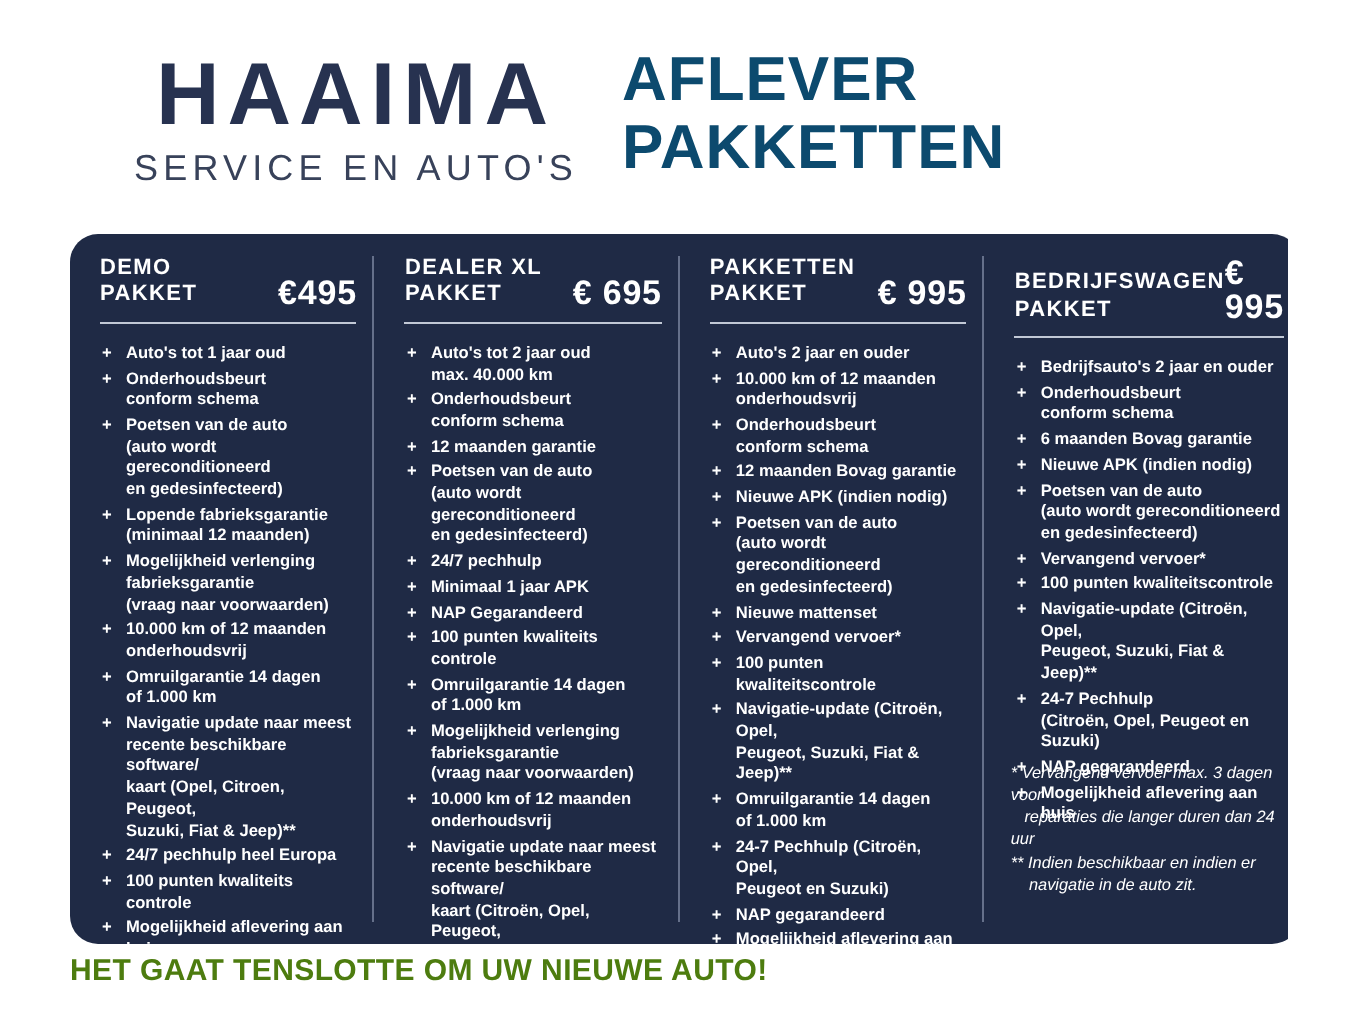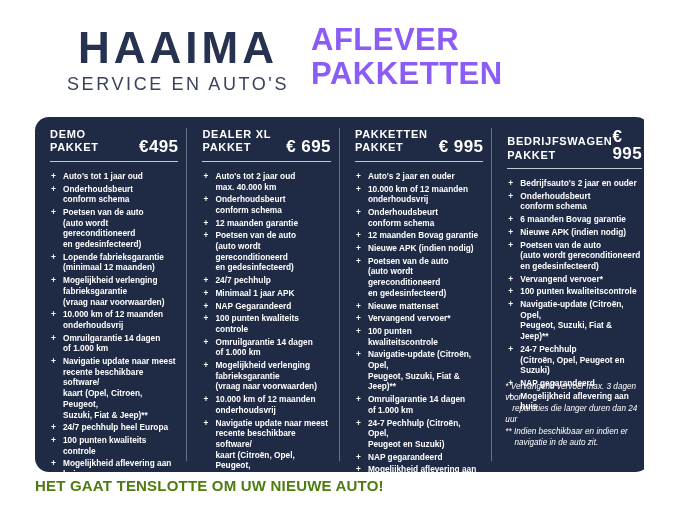--- a/index.html
+++ b/index.html
@@ -5,21 +5,21 @@
   * { margin:0; padding:0; box-sizing:border-box; }
   html,body { width:685px; height:514px; background:#ffffff; }
   body { font-family:"Liberation Sans", sans-serif; }
   .page { position:relative; width:644px; height:514px; background:#ffffff; overflow:hidden; }
 
   
   .brand { position:absolute; left:60px; top:26px; width:236px; text-align:center; }
   .brand-name { font-size:44px; font-weight:bold; letter-spacing:4px; color:#273250; line-height:1.02; }
   .brand-sub { font-size:18px; font-weight:normal; letter-spacing:2.6px; color:#38425a; margin-top:3px; }
   .poster-title { position:absolute; left:311px; top:23px; font-size:31px; font-weight:bold;
-                  letter-spacing:0.5px; line-height:1.1; color:#8b5cf6; white-space:pre-line; }
+                  letter-spacing:0.5px; line-height:1.1; color:#0c4a6e; white-space:pre-line; }
 
   
   .card { position:absolute; left:35px; top:117px; width:615px; height:355px;
           background:#1f2a45; border-radius:14px; display:flex; padding:11px 0; }
   .col { flex:1 1 0; padding:0 8px 0 15px; position:relative; }
   .col + .col { border-left:1px solid rgba(158,170,194,0.55); }
 
   .col-header { display:flex; justify-content:space-between; align-items:flex-end; color:#ffffff; }
   .pkg-name { font-size:11px; font-weight:bold; letter-spacing:0.7px; line-height:1.22; white-space:pre-line; }
   .pkg-price { font-size:17px; font-weight:bold; letter-spacing:0.4px; line-height:1; }

